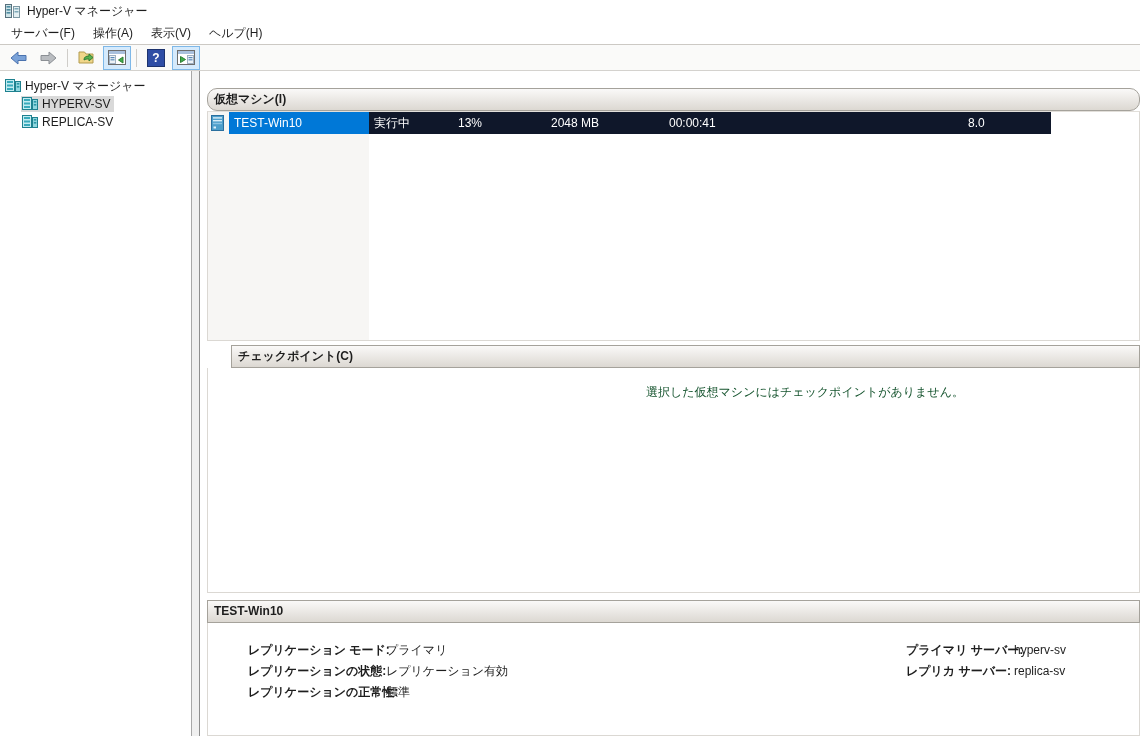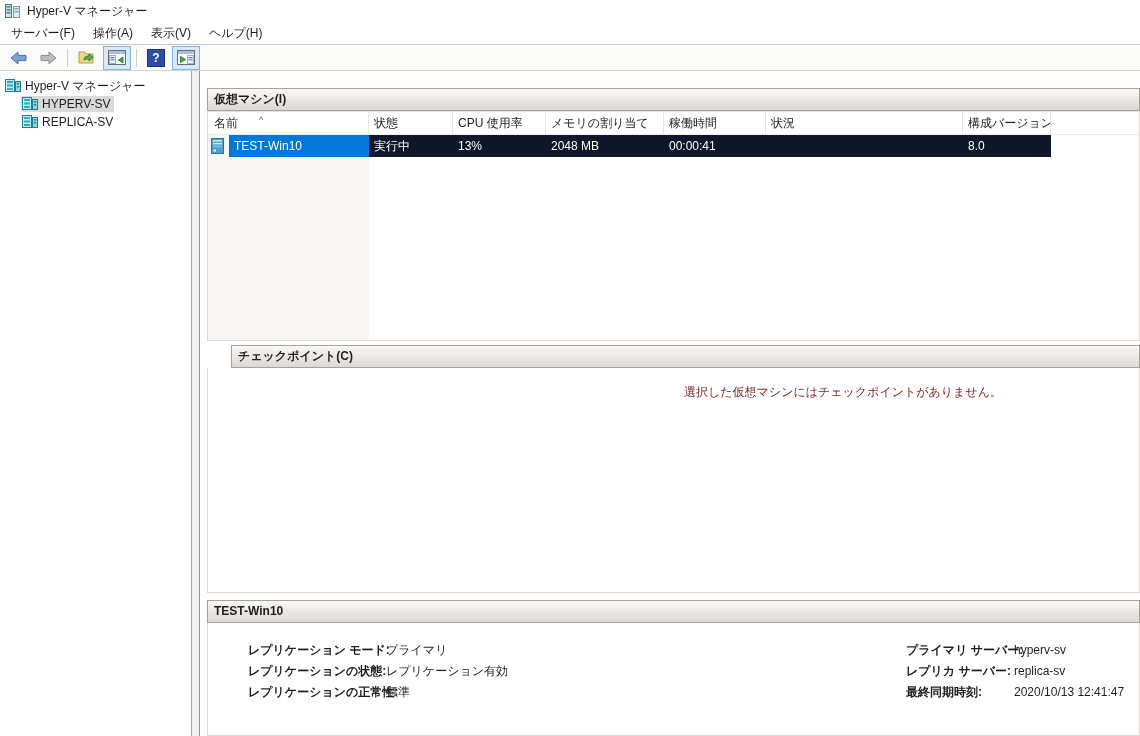--- a/index.html
+++ b/index.html
@@ -30,42 +30,42 @@
   .tree-sel .lbl{margin-left:4px;}
   .splitter{position:absolute;left:193px;top:0;bottom:0;width:6px;cursor:ew-resize;}
   .content{position:absolute;left:199px;top:0;right:0;bottom:0;background:#ffffff;border-left:1px solid #8f8f8f;}
   
   .panel-header{
     position:absolute;left:7px;right:0;height:21px;line-height:21px;
     padding-left:6px;font-weight:bold;color:#1e1e1e;
     background:linear-gradient(#faf9f8,#dcd8d2);
     border:1px solid #a5a29b;
   }
-  .vm-header{top:17px;}
+  .vm-header{top:17px;border-radius:10px;}
   .cp-header{top:274px;margin-left:24px;}
   .dt-header{top:529px;}
   .panel-body{position:absolute;left:7px;right:0;background:#fff;border:1px solid #dbd8d3;border-top:none;box-sizing:border-box;}
   .vm-body{top:40px;height:230px;border-top:1px solid #e2dfda;}
   .cp-body{top:297px;height:225px;}
   .dt-body{top:552px;bottom:0;}
   
   .vm-grid{display:grid;grid-template-columns:161px 84px 93px 118px 102px 197px 88px 1fr;}
   .colhead{height:22px;line-height:22px;background:#fff;position:relative;z-index:2;border-bottom:1px solid #ececea;}
   .colhead .cell{padding-left:5px;border-right:1px solid #e6e6e4;white-space:nowrap;overflow:hidden;position:relative;}
   .colhead .cell.first{padding-left:6px;}
   .colhead .cell.filler{border-right:none;}
   .sort-caret{position:absolute;top:-3px;left:51px;font-size:9px;color:#666;letter-spacing:0;}
   .sorted-shade{position:absolute;left:0;top:22px;bottom:0;width:161px;background:#f7f6f4;z-index:0;}
   .vm-row{height:22px;line-height:22px;position:relative;z-index:1;color:#fff;cursor:default;}
   .vm-row .cell{background:#0f172a;padding-left:5px;white-space:nowrap;overflow:hidden;}
   .vm-row .cell.name{background:linear-gradient(to right,#f7f6f4 0,#f7f6f4 21px,#0078d7 21px);padding-left:26px;position:relative;}
   .vm-row .cell.filler{background:transparent;}
   .vm-icon{position:absolute;left:3px;top:3px;}
   
-  .cp-message{position:absolute;left:438px;top:16px;white-space:nowrap;color:#7f1d1d;margin-left:38px;}
+  .cp-message{position:absolute;left:438px;top:16px;white-space:nowrap;color:#14532d;}
   
   .dt-group{position:absolute;top:17px;}
   .dt-left{left:40px;}
   .dt-right{left:698px;}
   .dt-row{height:21px;line-height:21px;display:flex;white-space:nowrap;}
   .dt-left .dt-label{width:138px;font-weight:bold;}
   .dt-right .dt-label{width:108px;font-weight:bold;}
   .icon{display:inline-flex;flex:none;}
 </style>
 </head>
@@ -202,33 +202,20 @@
       </div>
     </div>
 
     <div class="splitter"></div>
 
     <div class="content">
 
       <div class="panel-header vm-header">仮想マシン(I)</div>
       <div class="panel-body vm-body">
         <div class="sorted-shade"></div>
-        <div class="vm-grid colhead">
-          <div class="cell first">
-            <span>名前</span>
-            <span class="sort-caret">^</span>
-          </div>
-          <div class="cell">状態</div>
-          <div class="cell">CPU 使用率</div>
-          <div class="cell">メモリの割り当て</div>
-          <div class="cell">稼働時間</div>
-          <div class="cell">状況</div>
-          <div class="cell">構成バージョン</div>
-          <div class="cell filler"></div>
-        </div>
         <div class="vm-grid vm-row">
           <div class="cell name">
             <span class="vm-icon icon">
               <svg width="13" height="16" viewBox="0 0 13 16">
                 <rect x="0.5" y="0.5" width="12" height="15" fill="#4e9fcb" stroke="#2a6f9e"></rect>
                 <rect x="2" y="2.2" width="9" height="1.4" fill="#d9edf8"></rect>
                 <rect x="2" y="5" width="9" height="1.4" fill="#d9edf8"></rect>
                 <rect x="2" y="7.8" width="9" height="1.4" fill="#8cc3e2"></rect>
                 <rect x="2.5" y="11.5" width="2.5" height="2" fill="#dff0fa"></rect>
               </svg>
@@ -268,22 +255,18 @@
         </div>
         <div class="dt-group dt-right">
           <div class="dt-row">
             <span class="dt-label">プライマリ サーバー:</span>
             <span class="dt-value">hyperv-sv</span>
           </div>
           <div class="dt-row">
             <span class="dt-label">レプリカ サーバー:</span>
             <span class="dt-value">replica-sv</span>
           </div>
-          <div class="dt-row">
-            <span class="dt-label">最終同期時刻:</span>
-            <span class="dt-value">2020/10/13 12:41:47</span>
-          </div>
         </div>
       </div>
 
     </div>
   </div>
 </div>
 
 </body></html>

